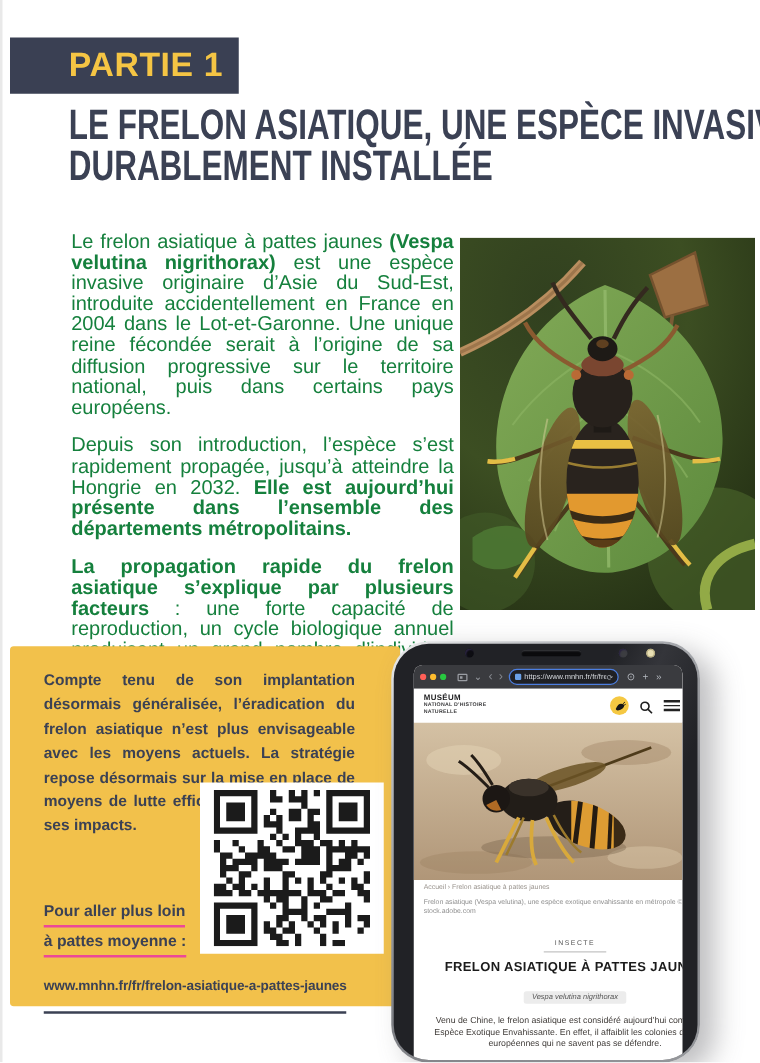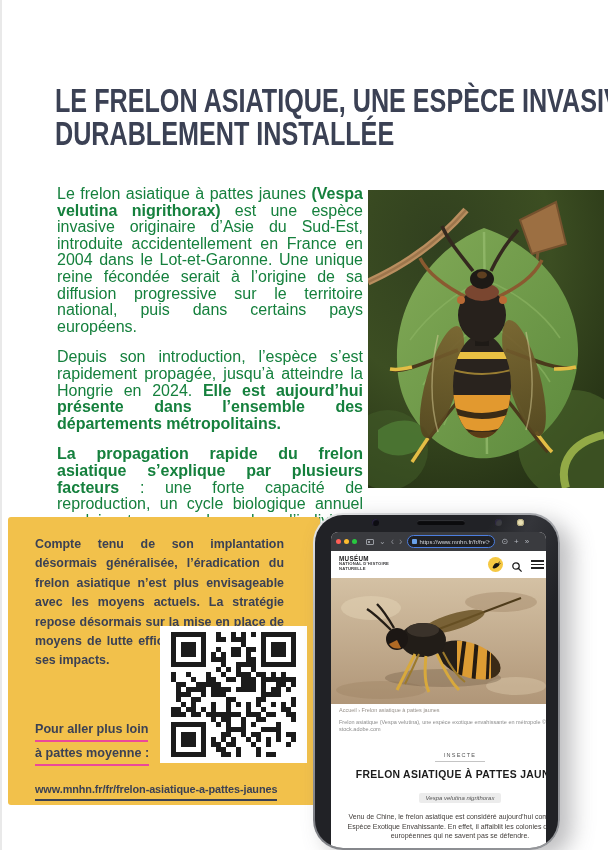--- a/index.html
+++ b/index.html
@@ -22,21 +22,21 @@
   
   .photo { position:absolute; left:368px; top:190px; width:236px; height:298px; overflow:hidden; }
   .photo svg { display:block; }
 
   
   .callout { position:absolute; left:8px; top:517px; width:312px; height:288px; background:#f2c14b; border-radius:3px; }
   .callout-text { position:absolute; left:27px; top:18px; width:249px; font-size:12.4px; font-weight:700; line-height:19.4px; color:#3b4154; text-align:justify; }
   .qr-panel { position:absolute; left:152px; top:109px; width:147px; height:137px; background:#fff; display:flex; align-items:center; justify-content:center; }
   .more-block { position:absolute; left:27px; top:203px; font-size:12.6px; font-weight:800; color:#3b4154; line-height:19px; }
   .more-line { display:block; width:max-content; border-bottom:2px solid #ec4899; padding-bottom:1px; margin-bottom:2px; }
-  .callout-link { position:absolute; left:27px; top:266px; font-size:10.9px; font-weight:800; letter-spacing:-.1px; color:#3b4154; border-bottom:2px solid #3b4154; padding-bottom:4px; white-space:nowrap; }
+  .callout-link { position:absolute; left:27px; top:266px; font-size:10.9px; font-weight:800; letter-spacing:-.1px; color:#3b4154; border-bottom:2px solid #3b4154; padding-bottom:14px; white-space:nowrap; }
 
   
   .phone { position:absolute; left:313px; top:513px; width:247px; height:337px; border-radius:30px;
            background:linear-gradient(145deg,#eceded 0%,#b9bbbf 18%,#7e8085 60%,#96989c 100%);
            box-shadow:12px 8px 22px rgba(110,110,116,.45); }
   .phone-inner { position:absolute; inset:2px; border-radius:28px; background:linear-gradient(115deg,#212226 45%,#34353a 55%,#212226 70%); overflow:hidden; }
   .cam-dot { position:absolute; top:4px; width:7px; height:7px; border-radius:50%; background:#0d0d12; box-shadow:inset 1px 1px 1px #2a2440; }
   .cam-dot.d1 { left:57px; }
   .cam-dot.d2 { left:180px; background:#3c3d41; }
   .cam-dot.d3 { left:202px; background:#e9e0b4; box-shadow:inset 0 0 0 1px #b7ad80; }
@@ -77,29 +77,32 @@
   .badge-wrap { text-align:center; margin-top:6px; }
   .badge { display:inline-block; background:#ececec; border-radius:2px; padding:2px 7px; font-size:6px; font-style:italic; color:#555; }
   .ph-para { margin:8px 14px 0; font-size:7px; line-height:9.6px; color:#403c39; text-align:center; }
 </style>
 </head>
 <body>
 
 <div class="page">
   <div class="page-edge"></div>
 
+  <div class="kicker-box">
+    <div class="kicker-text">PARTIE 1</div>
+  </div>
 
   <h1 class="main-title">
     <span class="title-line">LE FRELON ASIATIQUE, UNE ESPÈCE INVASIVE</span>
     <span class="title-line">DURABLEMENT INSTALLÉE</span>
   </h1>
 
   <div class="intro">
       <p><span>Le frelon asiatique à pattes jaunes </span><span class="b">(Vespa velutina nigrithorax)</span><span> est une espèce invasive originaire d’Asie du Sud-Est, introduite accidentellement en France en 2004 dans le Lot-et-Garonne. Une unique reine fécondée serait à l’origine de sa diffusion progressive sur le territoire national, puis dans certains pays européens.</span></p>
-      <p><span>Depuis son introduction, l’espèce s’est rapidement propagée, jusqu’à atteindre la Hongrie en 2024. </span><span class="b">Elle est aujourd’hui présente dans l’ensemble des départements métropolitains.</span></p>
+      <p><span>Depuis son introduction, l’espèce s’est rapidement propagée, jusqu’à atteindre la Hongrie en 2032. </span><span class="b">Elle est aujourd’hui présente dans l’ensemble des départements métropolitains.</span></p>
       <p><span class="b">La propagation rapide du frelon asiatique s’explique par plusieurs facteurs</span><span> : une forte capacité de reproduction, un cycle biologique annuel produisant un grand nombre d’individus, des ressources alimentaires abondantes et l’absence de prédateurs naturels spécifiques.</span></p>
       <p><span class="b">Prédateur opportuniste, le frelon asiatique s’attaque à une grande diversité d’insectes.</span><span> En moyenne, près de 85 % de son alimentation est composée d’abeilles, de guêpes et de mouches, dont environ 40 % d’abeilles domestiques.</span></p>
     </div>
 
   <div class="photo">
     <svg width="236" height="298" viewBox="0 0 236 298">
       <defs>
         <radialGradient id="bgG" cx="30%" cy="18%" r="95%">
           <stop offset="0" stop-color="#31401f"></stop>
             <stop offset=".5" stop-color="#3c4e22"></stop>

